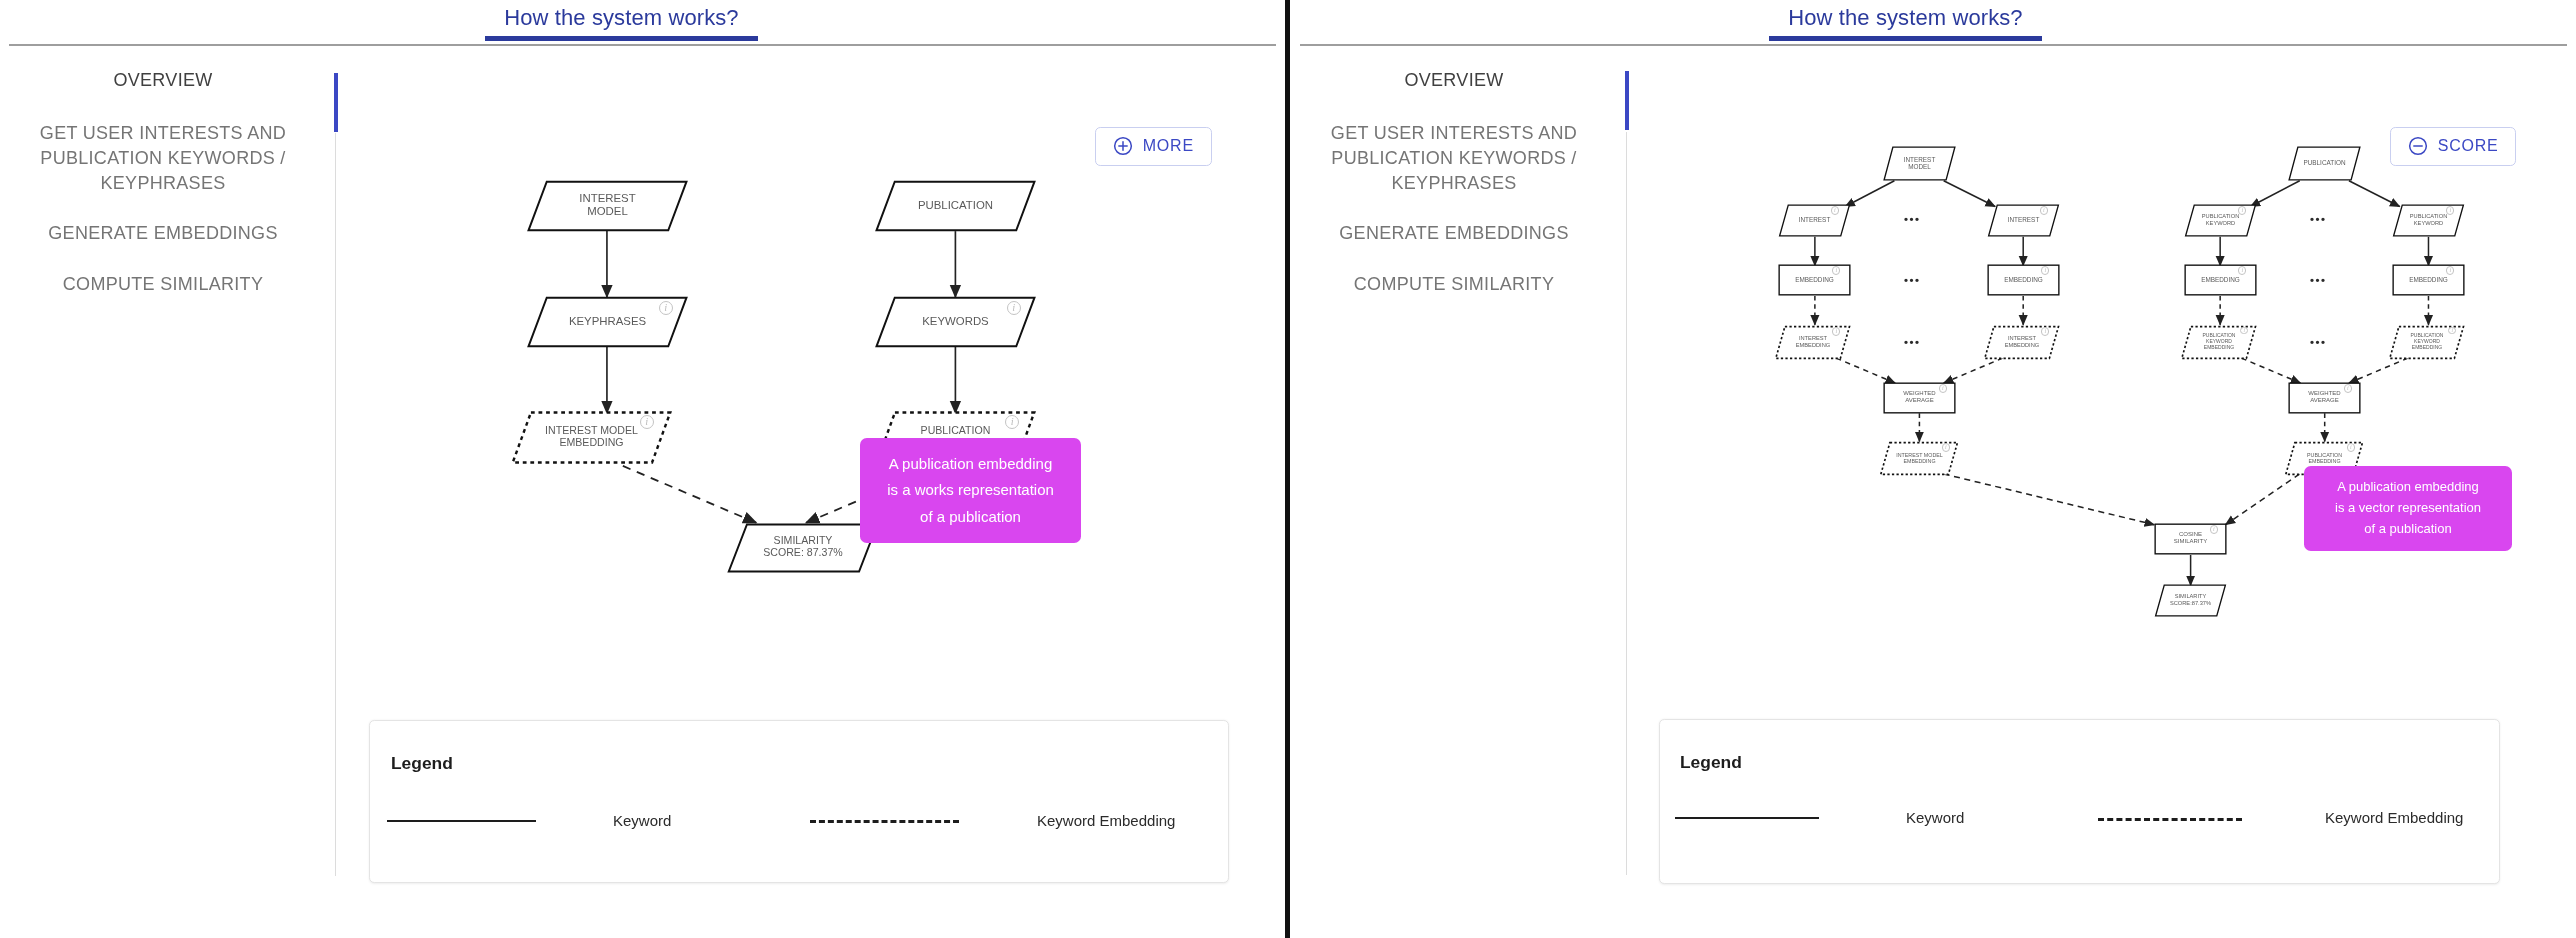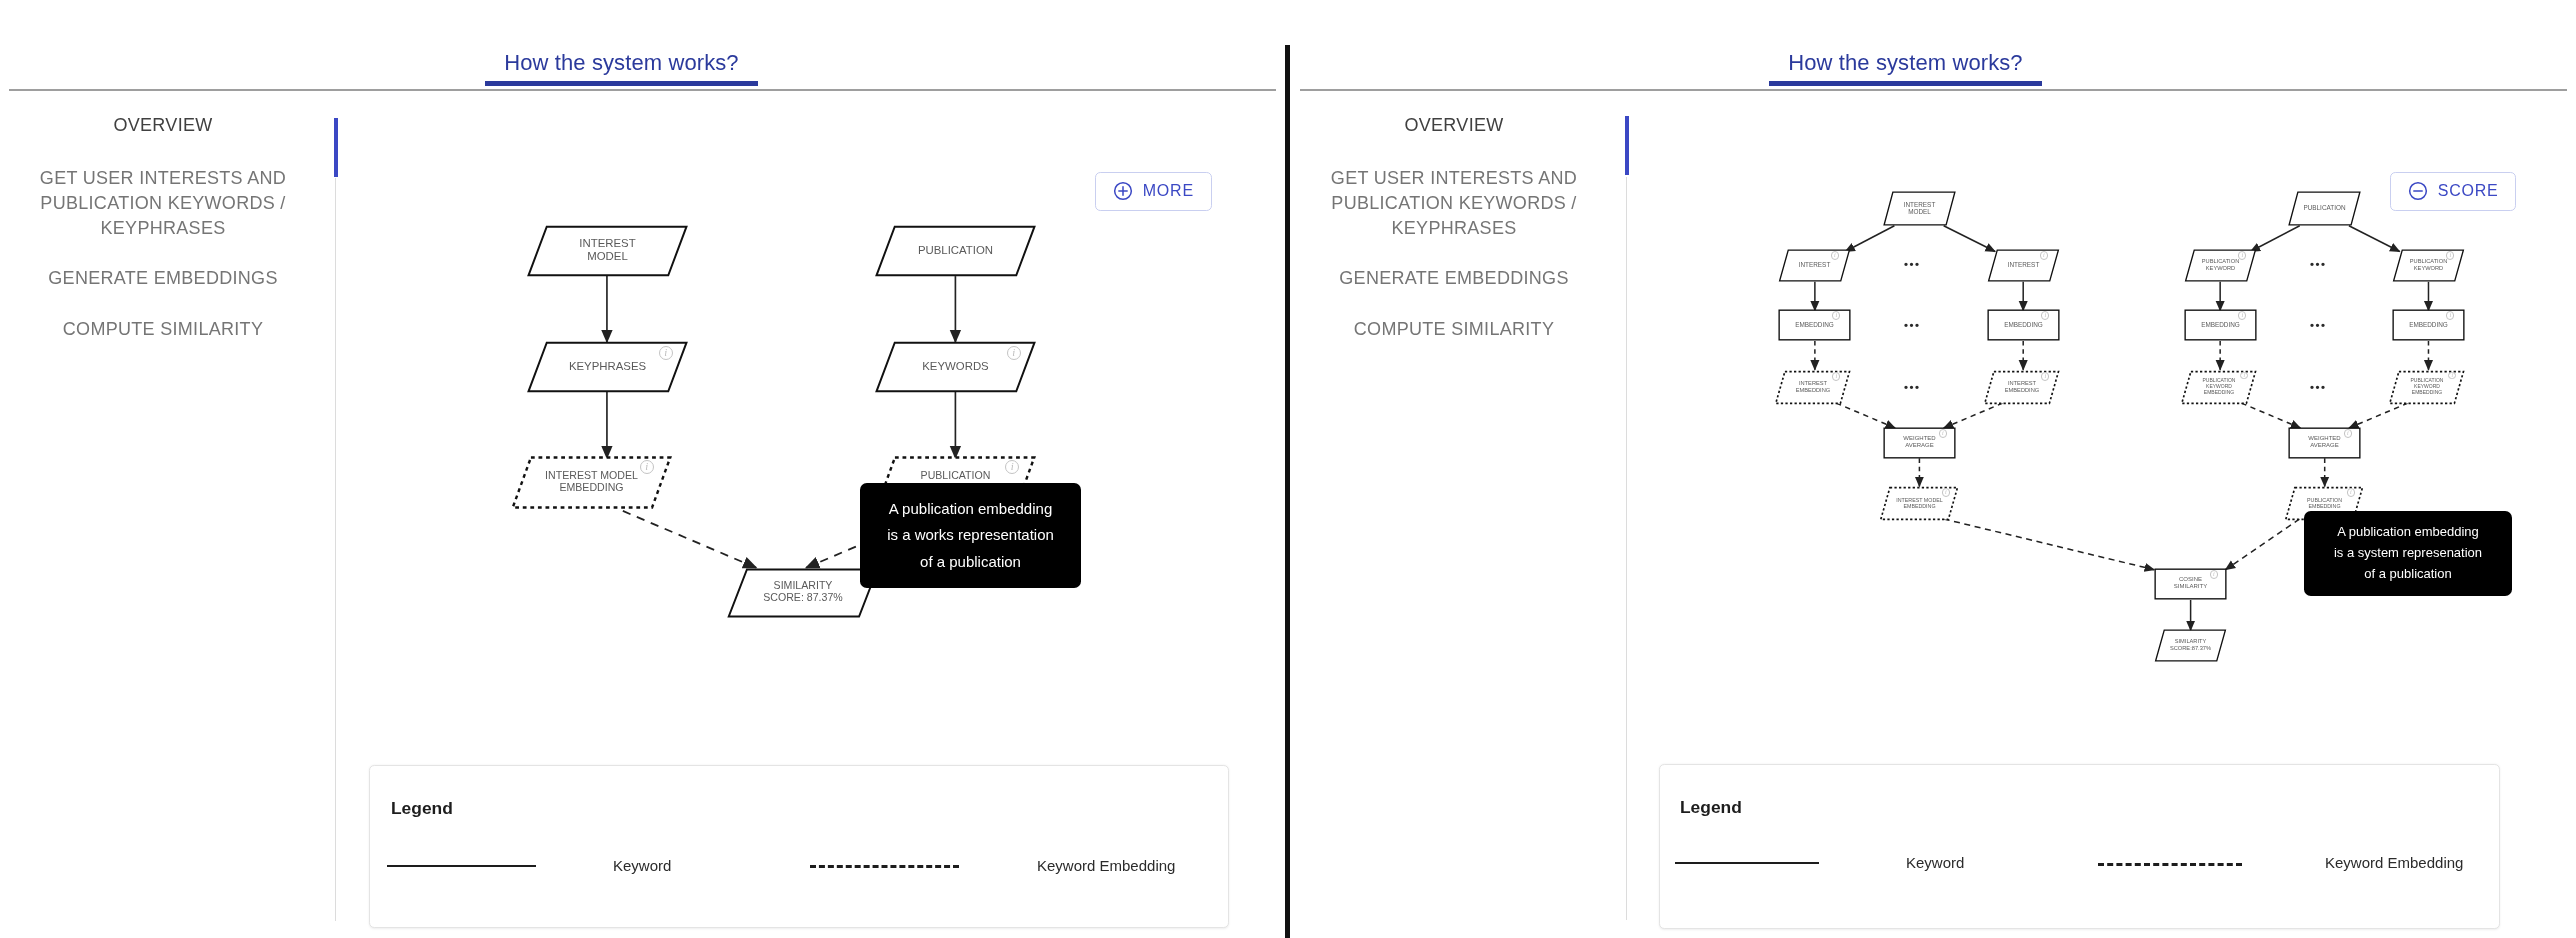--- a/index.html
+++ b/index.html
@@ -3,21 +3,21 @@
 <meta charset="utf-8">
 <style>
   * { box-sizing: border-box; }
   html, body {
     margin: 0; padding: 0;
     width: 2576px; height: 939px;
     background: #ffffff;
     font-family: "Liberation Sans", sans-serif;
     overflow: hidden;
   }
-  .screen { position: relative; width: 2576px; height: 723px; background: #fff; margin-top: 45px; }
+  .screen { position: relative; width: 2576px; height: 723px; background: #fff; }
 
   
   .panel { position: absolute; top: 0; height: 939px; background: #fff; }
   #panel-left  { left: 0px;    width: 1285px; }
   #panel-right { left: 1291px; width: 1285px; }
 
   .panel-divider {
     position: absolute; left: 1285px; top: 0;
     width: 4.5px; height: 939px; background: #111111;
   }
@@ -89,21 +89,21 @@
   }
 
   .ellipsis {
     position: absolute; color: #2a2a2a; letter-spacing: 1.5px;
     font-weight: bold; line-height: 1;
   }
 
   
   .tooltip {
     position: absolute;
-    background: #000000; color: #ffffff;
+    background: #d946ef; color: #ffffff;
     border-radius: 6.8px;
     display: flex; flex-direction: column; justify-content: center;
     text-align: center;
   }
   .tooltip .tline { width: 100%; }
 
   
   .legend-card {
     position: absolute;
     border: 0.8px solid #e4e4e4; border-radius: 5.3px;
@@ -510,21 +510,21 @@
 
       <div class="ellipsis" style="left:370px; top:62px; font-size:11.4px;">•••</div>
       <div class="ellipsis" style="left:370px; top:123px; font-size:11.4px;">•••</div>
       <div class="ellipsis" style="left:370px; top:185px; font-size:11.4px;">•••</div>
       <div class="ellipsis" style="left:776px; top:62px; font-size:11.4px;">•••</div>
       <div class="ellipsis" style="left:776px; top:123px; font-size:11.4px;">•••</div>
       <div class="ellipsis" style="left:776px; top:185px; font-size:11.4px;">•••</div>
 
       <div class="tooltip" style="left:770px; top:314px; width:208px; height:85px; padding:6px 10.6px; font-size:13px; line-height:1.6;">
         <div class="tline">A publication embedding</div>
-        <div class="tline">is a system represenation</div>
+        <div class="tline">is a vector representation</div>
         <div class="tline">of a publication</div>
       </div>
     </div>
 
     <div class="legend-card" style="left:368px; top:719px; width:841px; height:165px;">
       <div class="legend-title" style="left:20px; top:32px; font-size:17.4px;">Legend</div>
 
       <div class="legend-row" style="left:15px; top:97px;">
         <span class="legend-solid" style="display:block; width:144px; height:2.3px;"></span>
       </div>

